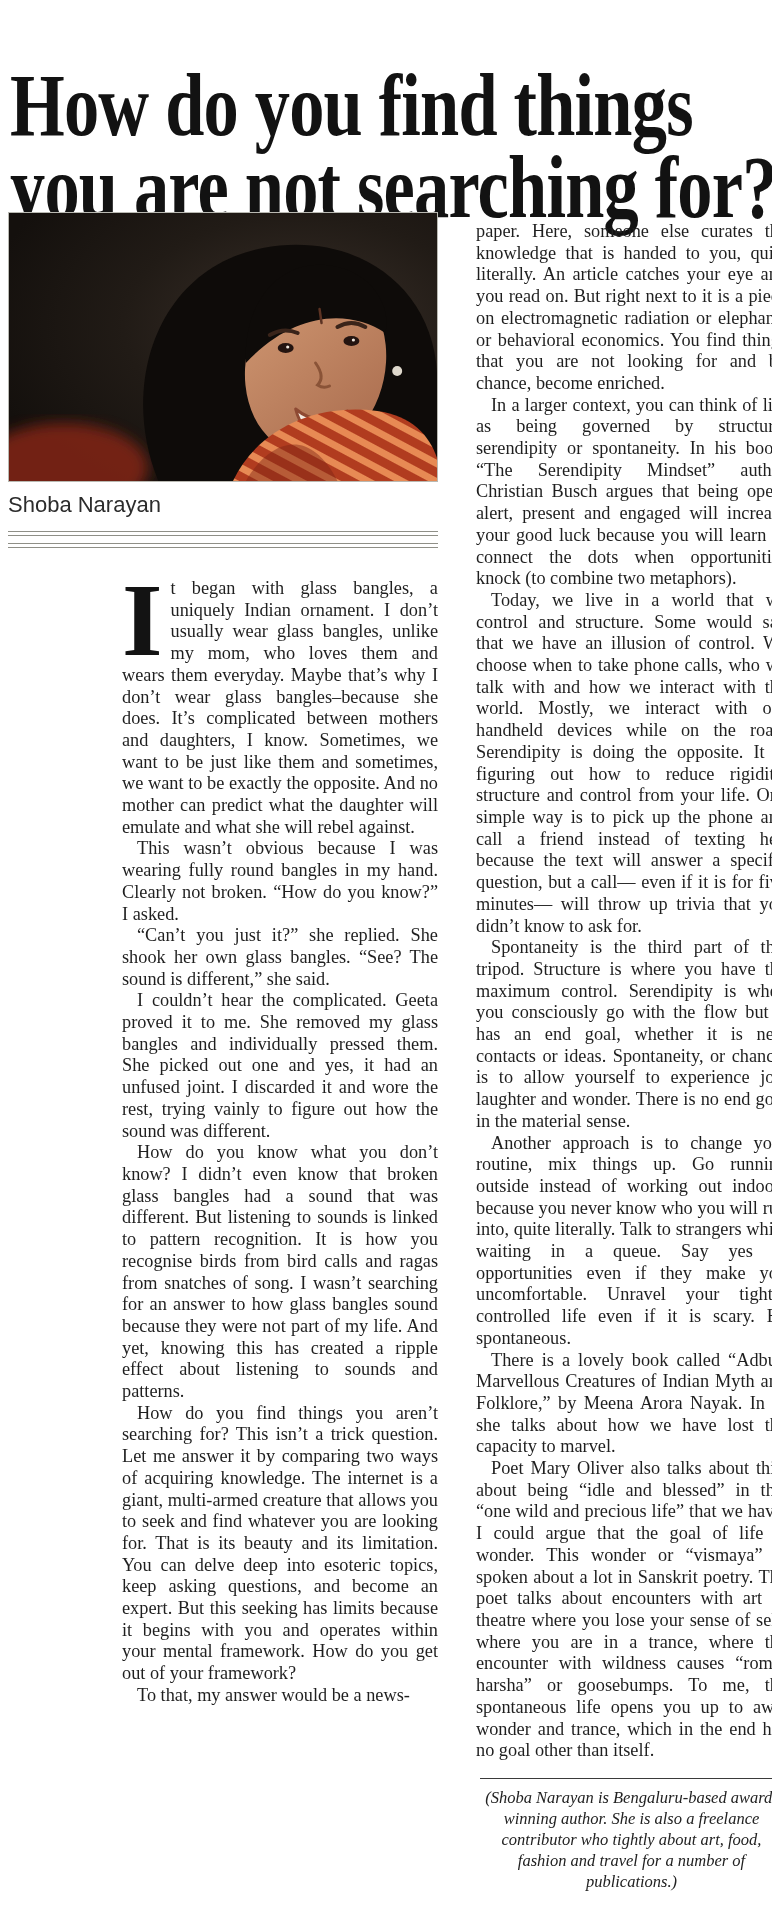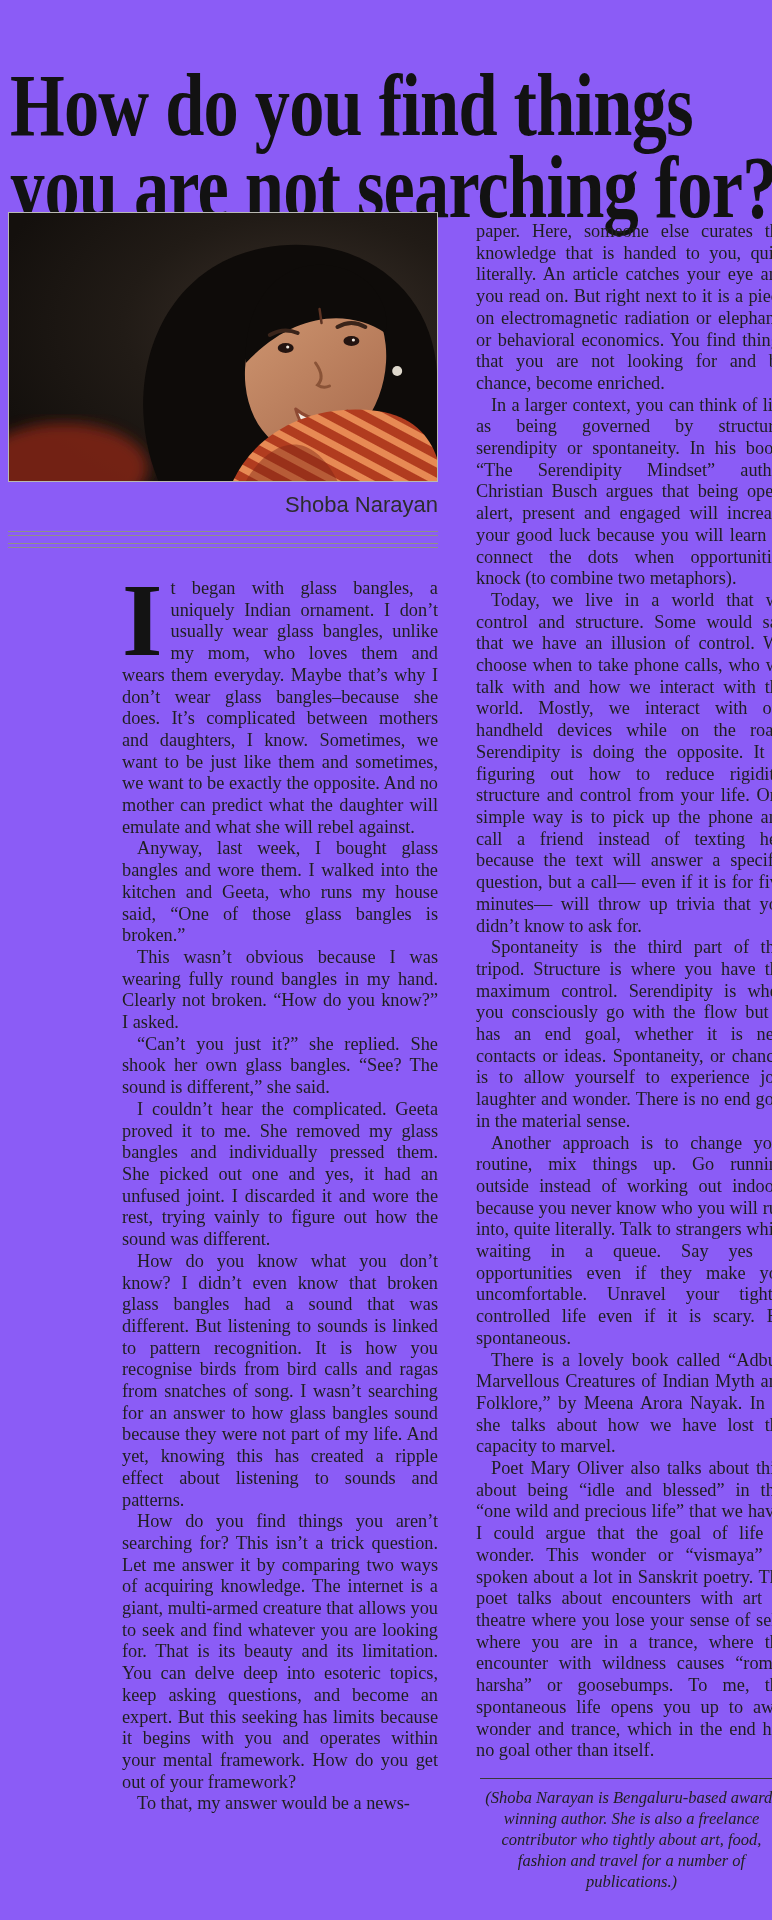--- a/index.html
+++ b/index.html
@@ -1,37 +1,37 @@
 <!DOCTYPE html>
 <html lang="en"><head>
 <meta charset="utf-8">
 <style>
   html,body{margin:0;padding:0;background:#e8e8e6;}
   .page{
     position:relative;width:772px;height:1920px;margin:0 auto;
-    background:#8b5cf6;overflow:hidden;
+    background:#ffffff;overflow:hidden;
     font-family:"Liberation Serif",serif;color:#1f1f1f;
   }
   
   .headline{
     position:absolute;left:10px;top:6px;width:960px;
     font-family:"Liberation Serif",serif;font-weight:bold;color:#121212;
     font-size:88px;line-height:82px;letter-spacing:-1px;
     transform:scaleX(0.80);transform-origin:0 0;white-space:nowrap;
   }
   .headline span{display:block;}
   
   .photo{
     position:absolute;left:8px;top:212px;width:430px;height:270px;
     border:1px solid #b9b9b2;box-sizing:border-box;background:#171310;
   }
   .photo svg{display:block;width:100%;height:100%;}
   
   .byline{
-    position:absolute;left:8px;top:492px;width:430px;text-align:right;
+    position:absolute;left:8px;top:492px;width:430px;text-align:left;
     font-family:"Liberation Sans",sans-serif;font-size:22px;color:#2c2c2c;
   }
   
   .rule-group{
     position:absolute;left:8px;width:430px;height:3px;
     border-top:1.5px solid #8f8f87;border-bottom:1.5px solid #8f8f87;
   }
   .rule-a{top:531px;}
   .rule-b{top:543px;}
   
@@ -103,21 +103,20 @@
 
   <div class="byline">Shoba Narayan</div>
 
   <div class="rule-group rule-a"></div>
   <div class="rule-group rule-b"></div>
 
   <div class="col col-left">
     <p>
       <span class="dropcap">I</span><span>t began with glass bangles, a uniquely Indian ornament. I don’t usually wear glass bangles, unlike my mom, who loves them and wears them everyday. Maybe that’s why I don’t wear glass bangles–because she does. It’s complicated between mothers and daughters, I know. Sometimes, we want to be just like them and sometimes, we want to be exactly the opposite. And no mother can predict what the daughter will emulate and what she will rebel against.</span>
     </p>
-    <p class="indent">Anyway, last week, I bought glass bangles and wore them. I walked into the kitchen and Geeta, who runs my house said, “One of those glass bangles is broken.”</p>
     <p class="indent">This wasn’t obvious because I was wearing fully round bangles in my hand. Clearly not broken. “How do you know?” I asked.</p>
     <p class="indent">“Can’t you just it?” she replied. She shook her own glass bangles. “See? The sound is different,” she said.</p>
     <p class="indent">I couldn’t hear the complicated. Geeta proved it to me. She removed my glass bangles and individually pressed them. She picked out one and yes, it had an unfused joint. I discarded it and wore the rest, trying vainly to figure out how the sound was different.</p>
     <p class="indent">How do you know what you don’t know? I didn’t even know that broken glass bangles had a sound that was different. But listening to sounds is linked to pattern recognition. It is how you recognise birds from bird calls and ragas from snatches of song. I wasn’t searching for an answer to how glass bangles sound because they were not part of my life. And yet, knowing this has created a ripple effect about listening to sounds and patterns.</p>
     <p class="indent">How do you find things you aren’t searching for? This isn’t a trick question. Let me answer it by comparing two ways of acquiring knowledge. The internet is a giant, multi-armed creature that allows you to seek and find whatever you are looking for. That is its beauty and its limitation. You can delve deep into esoteric topics, keep asking questions, and become an expert. But this seeking has limits because it begins with you and operates within your mental framework. How do you get out of your framework?</p>
     <p class="indent">To that, my answer would be a news-</p>
   </div>
 
   <div class="col col-right">
     <p>paper. Here, someone else curates the knowledge that is handed to you, quite literally. An article catches your eye and you read on. But right next to it is a piece on electromagnetic radiation or elephants or behavioral economics. You find things that you are not looking for and by chance, become enriched.</p>

